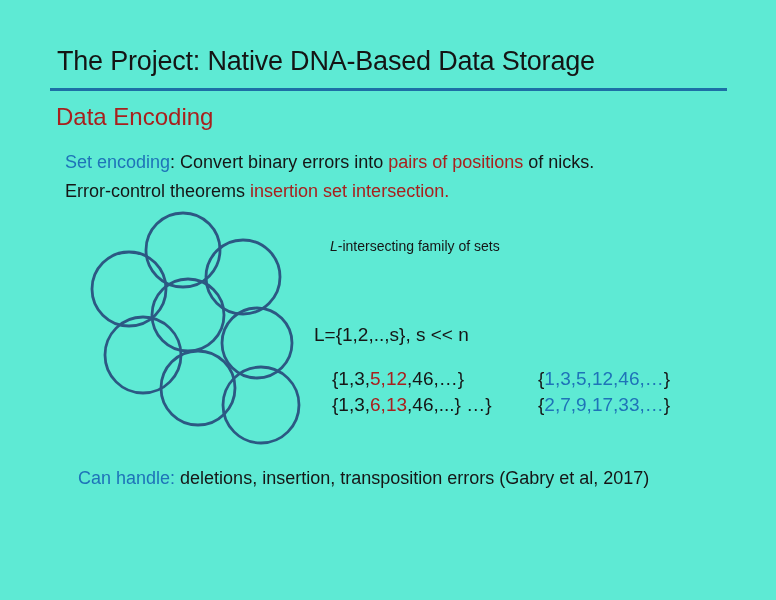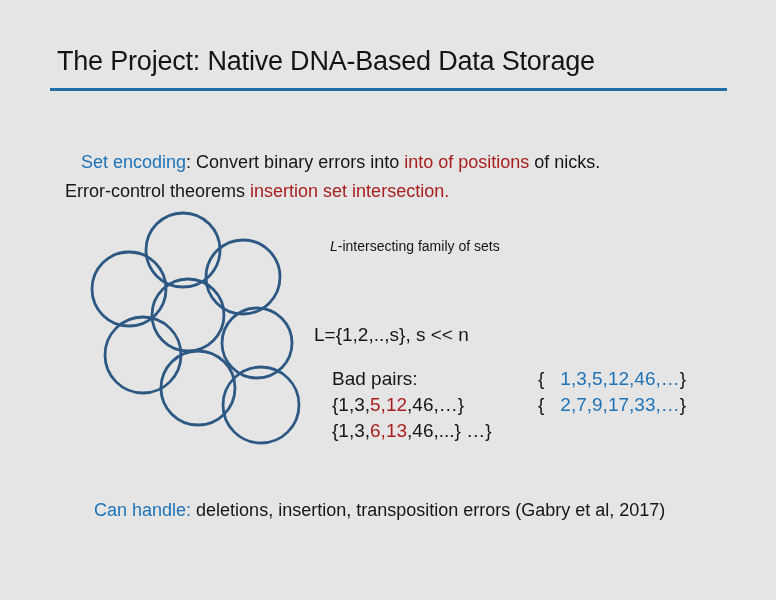--- a/index.html
+++ b/index.html
@@ -4,21 +4,21 @@
 <style>
   html, body {
     margin: 0;
     padding: 0;
     background: #ffffff;
   }
   .slide {
     position: relative;
     width: 776px;
     height: 600px;
-    background: #e5e5e5;
+    background: #5eead4;
     overflow: hidden;
     font-family: "Liberation Sans", "DejaVu Sans", sans-serif;
     color: #161616;
   }
   .title {
     position: absolute;
     left: 57px;
     top: 46px;
     margin: 0;
     font-size: 27px;
@@ -47,21 +47,21 @@
   }
   .intro {
     position: absolute;
     left: 65px;
     top: 148px;
     margin: 0;
     font-size: 18px;
     line-height: 29px;
     white-space: nowrap;
   }
-  .blue { color: #1e73b8; margin-left: 16px; }
+  .blue { color: #1e73b8; }
   .red  { color: #a8201e; }
   .diagram {
     position: absolute;
     left: 70px;
     top: 210px;
     width: 260px;
     height: 240px;
   }
   .family {
     position: absolute;
@@ -87,56 +87,56 @@
   }
   .pair-col {
     font-size: 19px;
     line-height: 26px;
     white-space: nowrap;
   }
   .pair-col.bad { width: 206px; }
   .footer {
     position: absolute;
     left: 78px;
-    top: 500px;
+    top: 468px;
     margin: 0;
     font-size: 18px;
     white-space: nowrap;
   }
 </style>
 </head>
 <body>
 
 <div class="slide">
 
   <h1 class="title">The Project: Native DNA-Based Data Storage</h1>
 
   <div class="rule"></div>
 
+  <h2 class="section">Data Encoding</h2>
 
-  <p class="intro"><span class="blue">Set encoding</span><span>: Convert binary errors into </span><span class="red">into of positions</span><span> of nicks.</span><br><span>Error-control theorems </span><span class="red">insertion set intersection.</span></p>
+  <p class="intro"><span class="blue">Set encoding</span><span>: Convert binary errors into </span><span class="red">pairs of positions</span><span> of nicks.</span><br><span>Error-control theorems </span><span class="red">insertion set intersection.</span></p>
 
   <svg class="diagram" viewBox="0 0 260 240" xmlns="http://www.w3.org/2000/svg">
       <circle cx="113" cy="40" r="37" fill="none" stroke="#2c5883" stroke-width="2.8"></circle>
       <circle cx="173" cy="67" r="37" fill="none" stroke="#2c5883" stroke-width="2.8"></circle>
       <circle cx="59" cy="79" r="37" fill="none" stroke="#2c5883" stroke-width="2.8"></circle>
       <circle cx="118" cy="105" r="36" fill="none" stroke="#2c5883" stroke-width="2.8"></circle>
       <circle cx="187" cy="133" r="35" fill="none" stroke="#2c5883" stroke-width="2.8"></circle>
       <circle cx="73" cy="145" r="38" fill="none" stroke="#2c5883" stroke-width="2.8"></circle>
       <circle cx="128" cy="178" r="37" fill="none" stroke="#2c5883" stroke-width="2.8"></circle>
       <circle cx="191" cy="195" r="38" fill="none" stroke="#2c5883" stroke-width="2.8"></circle>
     </svg>
 
   <div class="family"><span class="it">L</span><span>-intersecting family of sets</span><br></div>
 
   <div class="setdef">L={1,2,..,s}, s &lt;&lt; n</div>
 
   <div class="pairs">
     <div class="pair-col bad">
-      <div>Bad pairs:</div>
       <div><span>{1,3,</span><span class="red">5,12</span><span>,46,…}</span></div>
       <div><span>{1,3,</span><span class="red">6,13</span><span>,46,...} …}</span></div>
     </div>
     <div class="pair-col good">
       <div><span>{</span><span class="blue">1,3,5,12,46,…</span><span>}</span></div>
       <div><span>{</span><span class="blue">2,7,9,17,33,…</span><span>}</span></div>
     </div>
   </div>
 
   <p class="footer"><span class="blue">Can handle:</span><span> deletions, insertion, transposition errors (Gabry et al, 2017)</span></p>

